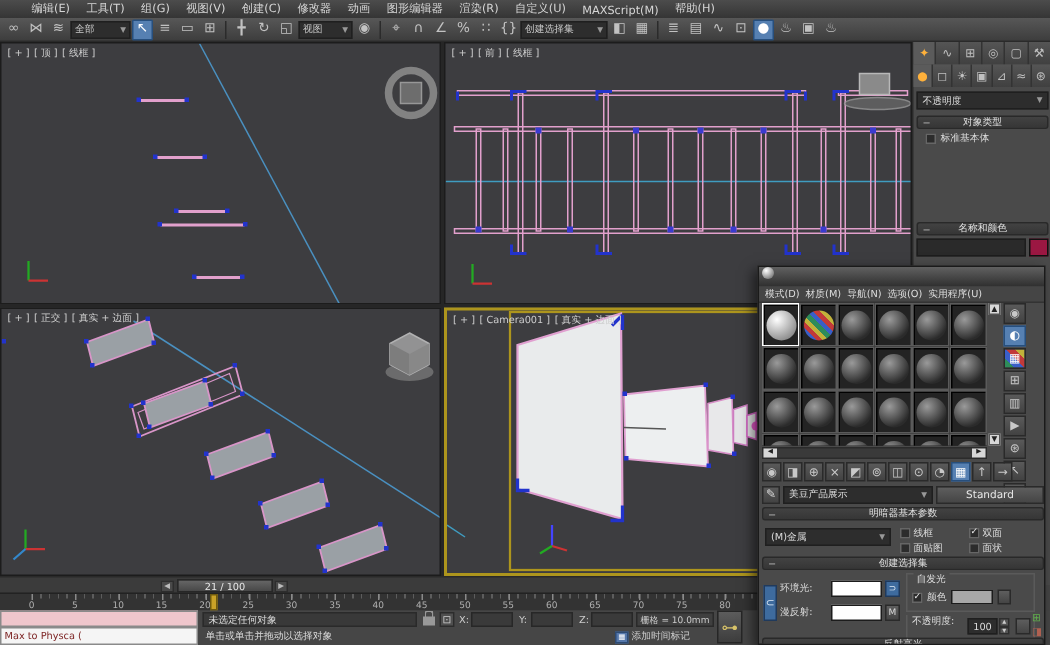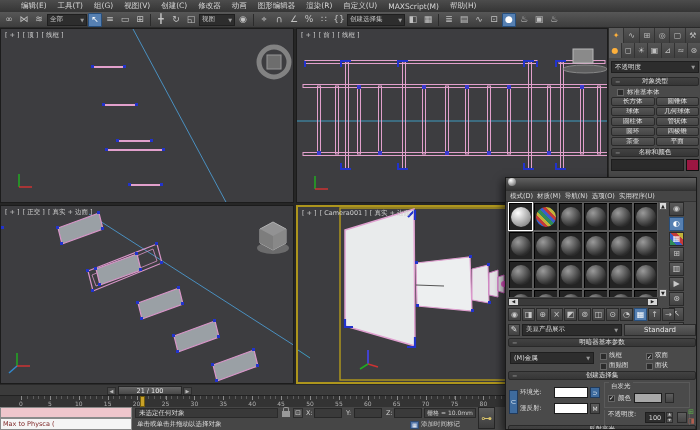--- a/index.html
+++ b/index.html
@@ -67,21 +67,21 @@
 .mtb.active{background:#5680b2;border-color:#274f7d;color:#fff;}
 .name-row{position:absolute;left:2px;top:145px;width:188px;height:13px;display:flex;gap:2px;align-items:center;}
 .picker{width:12px;height:12px;background:linear-gradient(#5a5a5a,#424242);border:1px solid #2a2a2a;color:#ddd;font-size:8px;display:flex;align-items:center;justify-content:center;}
 .mname-dd{width:100px;height:12px;background:#2d2d2d;border:1px solid #1f1f1f;font-size:6.5px;color:#ddd;display:flex;align-items:center;justify-content:space-between;padding:0 3px;}
 .std-btn{flex:1;height:12px;background:linear-gradient(#5e5e5e,#454545);border:1px solid #2a2a2a;font-size:7px;color:#e8e8e8;display:flex;align-items:center;justify-content:center;}
 .mtl .roll-hd{margin:0 2px;}
 #sh-hd{position:absolute;left:0;top:160px;width:188px;}
 .sh-body{position:absolute;left:2px;top:171px;width:188px;height:21px;}
 .sh-dd{position:absolute;left:2px;top:3px;width:84px;height:12px;background:#2d2d2d;border:1px solid #1f1f1f;font-size:6.5px;color:#ddd;display:flex;align-items:center;justify-content:space-between;padding:0 3px;}
 .sh-chks{position:absolute;left:92px;top:1px;width:94px;display:grid;grid-template-columns:46px 46px;grid-auto-rows:10px;}
-.chk{display:flex;align-items:flex-end;gap:2px;font-size:6.5px;color:#ddd;}
+.chk{display:flex;align-items:center;gap:2px;font-size:6.5px;color:#ddd;}
 #mt-hd{position:absolute;left:0;top:193px;width:188px;}
 .mt-body{position:absolute;left:0;top:204px;width:192px;height:49px;}
 .lockC{position:absolute;left:3px;top:8px;width:9px;height:24px;background:#3e6b9e;border:1px solid #203a5c;color:#dce8f5;font-size:7px;display:flex;align-items:center;justify-content:center;}
 .lockR{position:absolute;left:84px;top:5px;width:10px;height:11px;background:#3e6b9e;border:1px solid #203a5c;color:#dce8f5;font-size:6px;display:flex;align-items:center;justify-content:center;}
 .mt-lbl{position:absolute;font-size:6.5px;color:#ddd;white-space:nowrap;}
 .swatch{position:absolute;width:34px;height:11px;background:#fff;border:1px solid #1c1c1c;}
 .m-btn{position:absolute;left:84px;top:21px;width:10px;height:11px;background:linear-gradient(#5e5e5e,#454545);border:1px solid #2a2a2a;font-size:6px;color:#ddd;display:flex;align-items:center;justify-content:center;}
 .si-group{position:absolute;left:98px;top:0;width:86px;height:26px;border:1px solid #5a5a5a;}
 .si-legend{position:absolute;left:4px;top:-1px;background:#4a4a4a;padding:0 2px;font-size:6.5px;color:#ddd;}
 .si-row{position:absolute;left:3px;top:10px;display:flex;align-items:center;gap:3px;}
@@ -409,32 +409,20 @@
     <div class="cp-roll1">
       <div class="roll-hd">
         <span class="minus">−</span>
         <span>对象类型</span>
       </div>
     </div>
     <div class="autogrid">
       <span class="chk-box"></span>
       <span>标准基本体</span>
     </div>
-    <div class="cp-grid" id="cpGrid">
-        <div class="cp-btn">长方体</div>
-        <div class="cp-btn">圆锥体</div>
-        <div class="cp-btn">球体</div>
-        <div class="cp-btn">几何球体</div>
-        <div class="cp-btn">圆柱体</div>
-        <div class="cp-btn">管状体</div>
-        <div class="cp-btn">圆环</div>
-        <div class="cp-btn">四棱锥</div>
-        <div class="cp-btn">茶壶</div>
-        <div class="cp-btn">平面</div>
-      </div>
     <div class="cp-roll2">
       <div class="roll-hd">
         <span class="minus">−</span>
         <span>名称和颜色</span>
       </div>
     </div>
     <div class="nc-row">
       <div class="nc-field"></div>
       <div class="nc-color" style="background:#9b1742"></div>
     </div>

